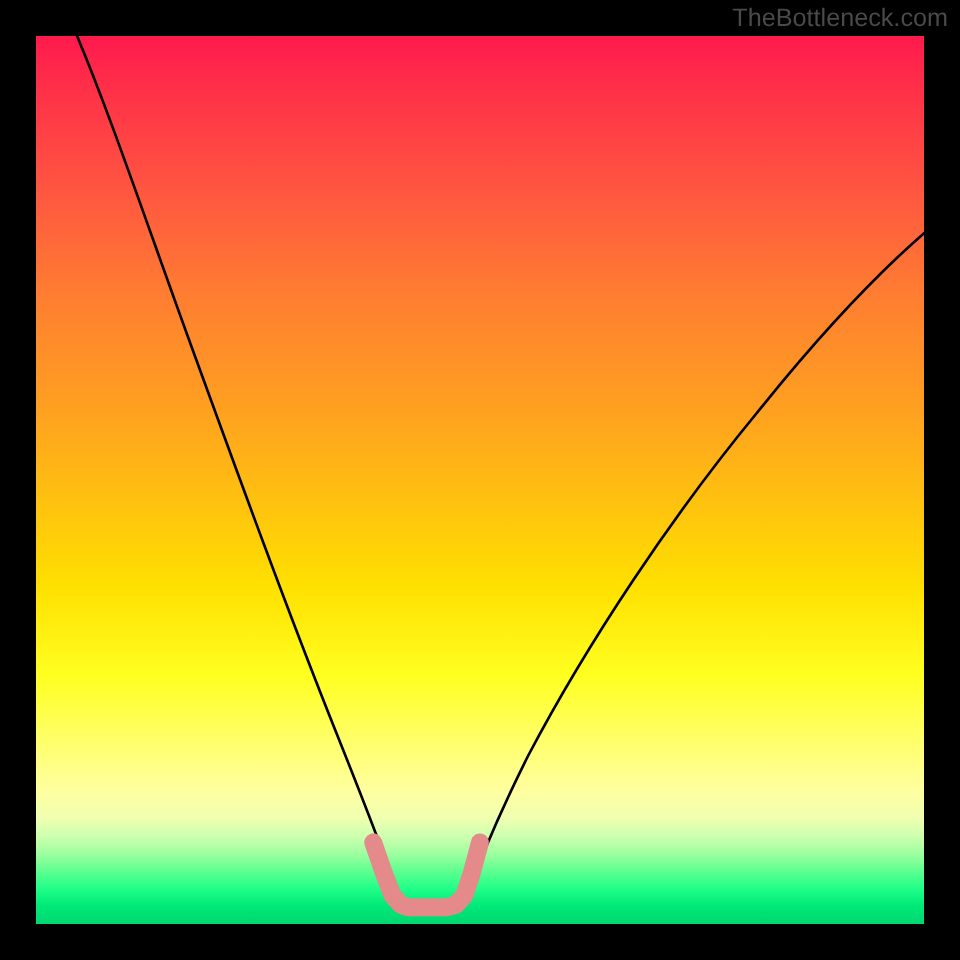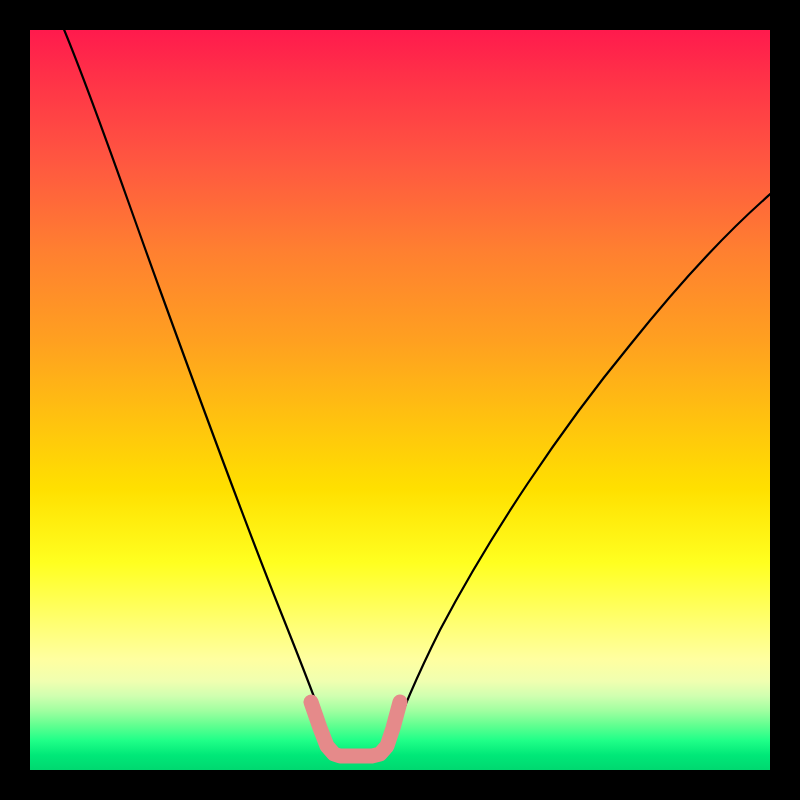--- a/index.html
+++ b/index.html
@@ -64,20 +64,21 @@
     width: 100%;
     height: 100%;
     z-index: 2;
   }
 </style>
 </head>
 <body>
 
 <div class="frame">
 
+  <div class="watermark">TheBottleneck.com</div>
 
   <div class="plot-area">
     <div class="gradient"></div>
 
     <svg class="curves" viewBox="0 0 740 740" preserveAspectRatio="none">
 
       <path d="M 30 -10
                C 60 60, 90 150, 130 260
                C 170 370, 210 480, 250 580
                C 272 635, 286 670, 296 700

